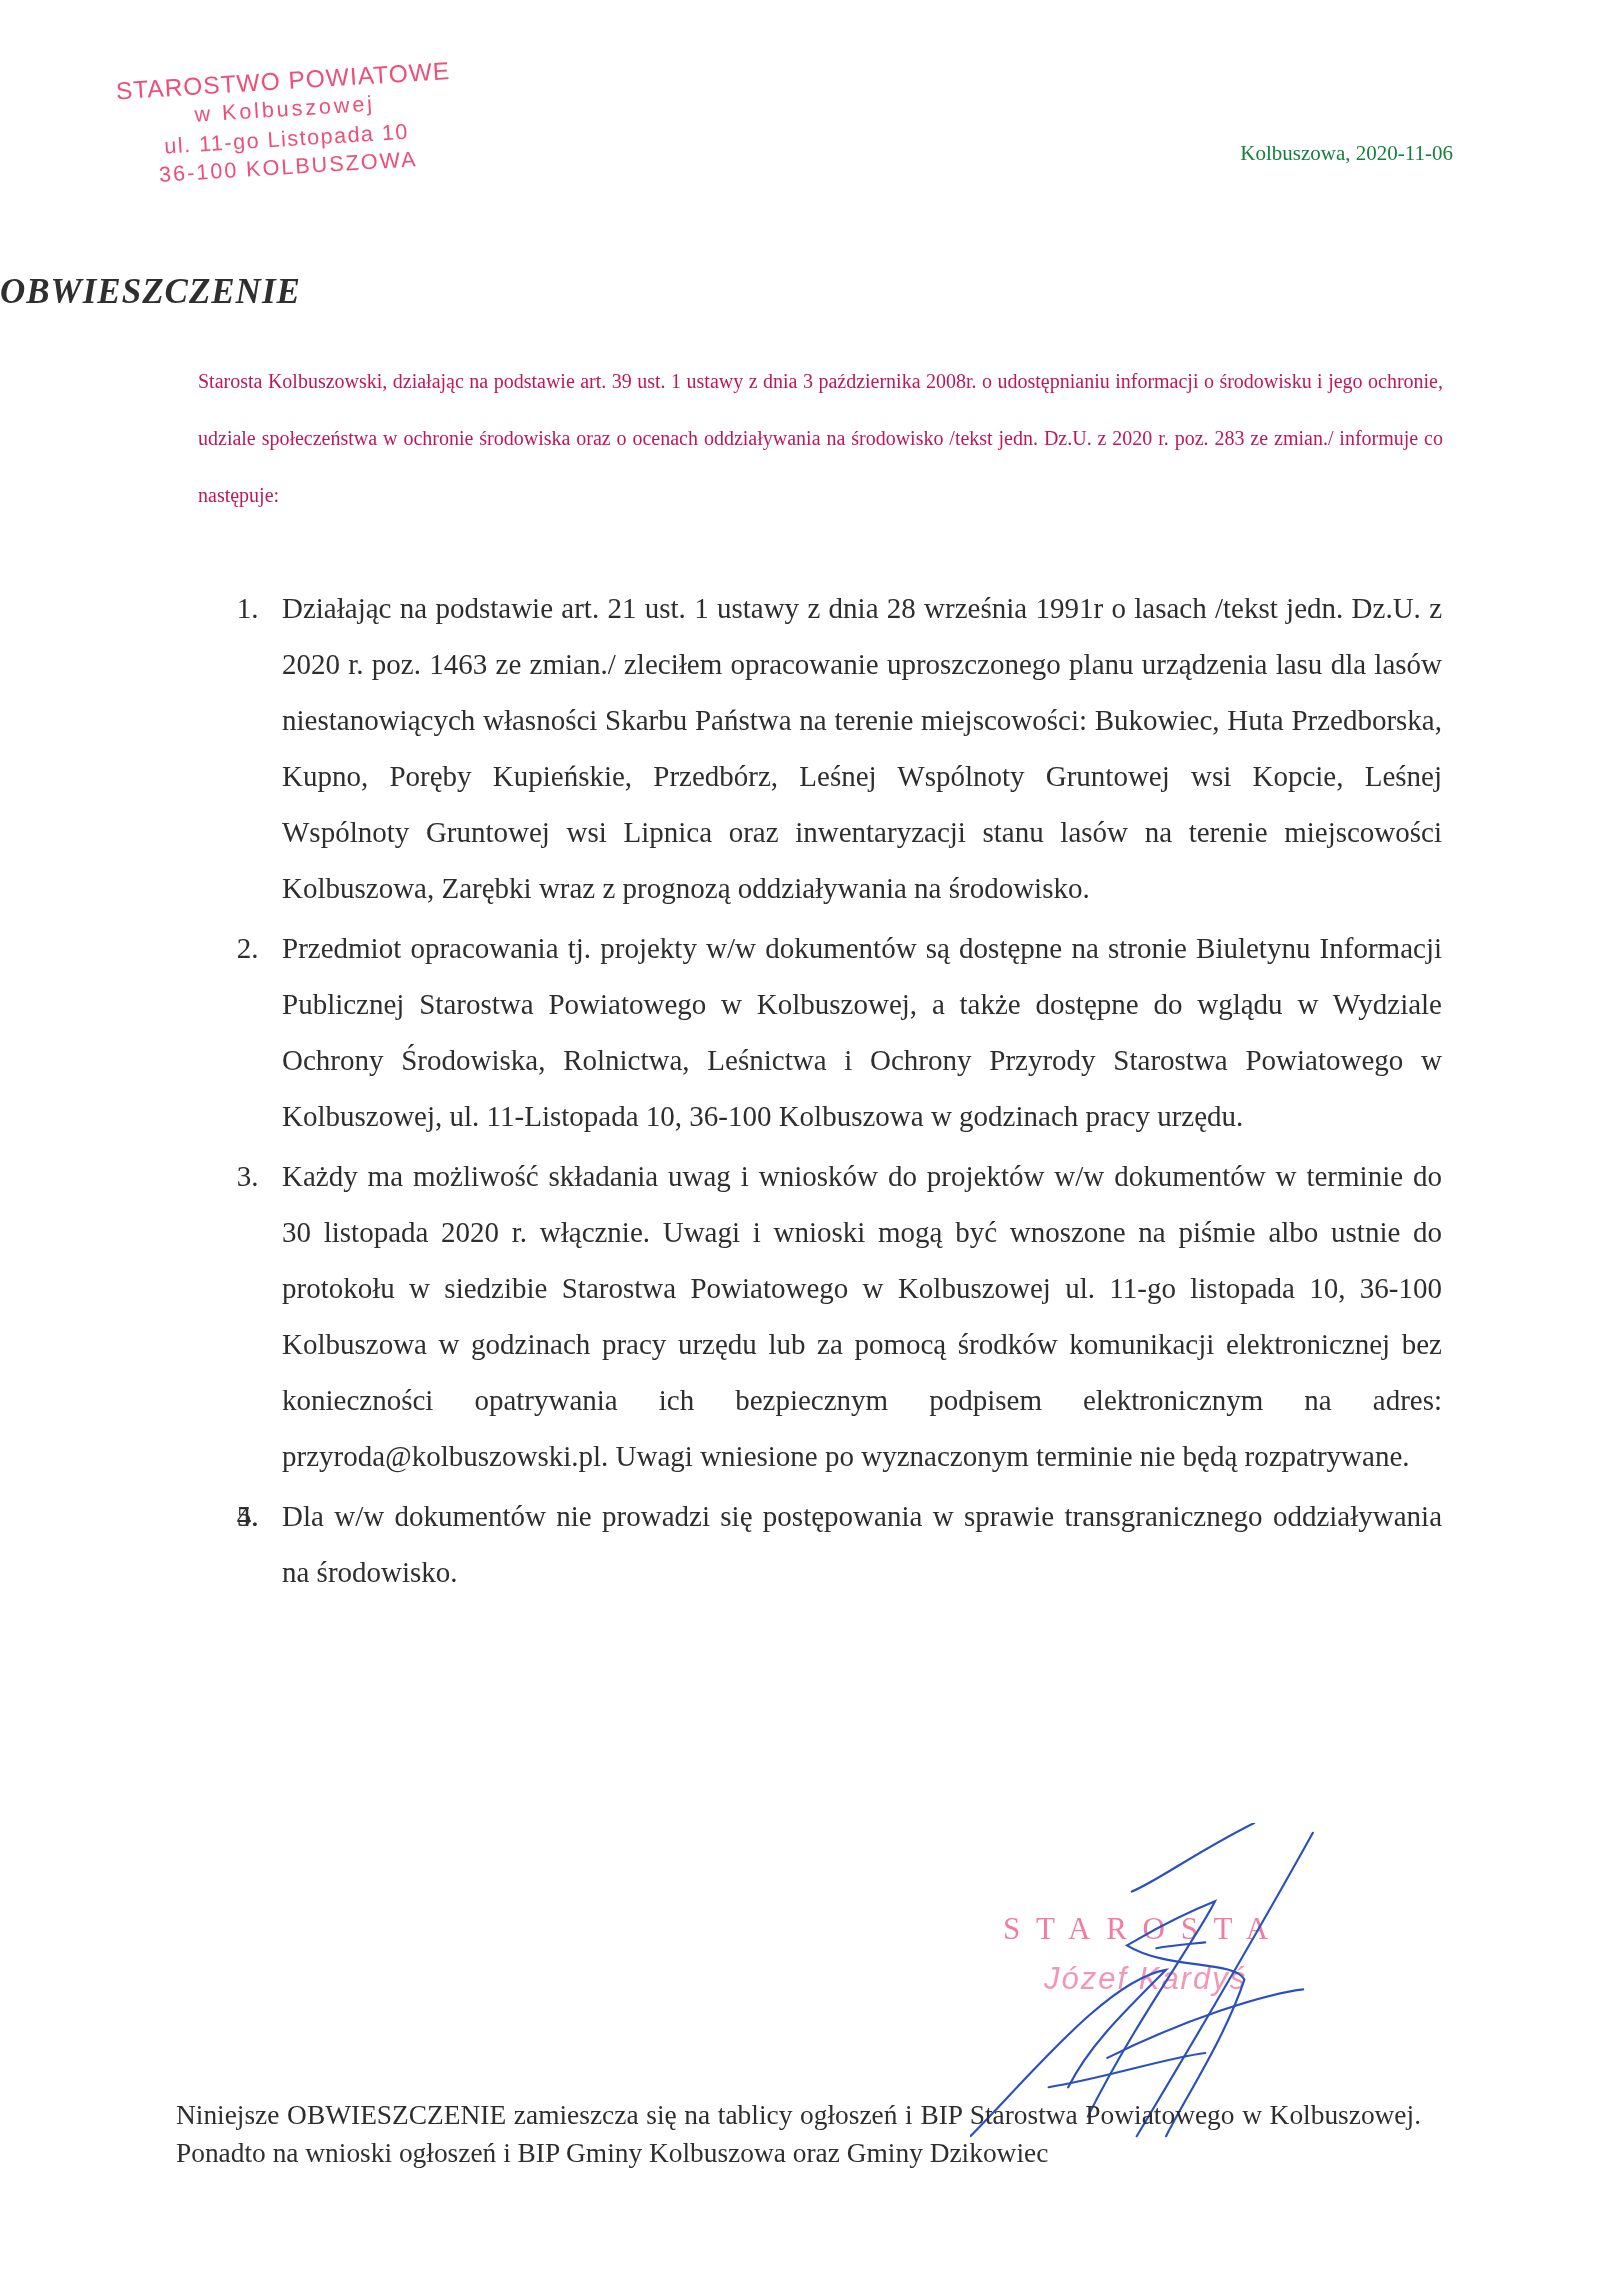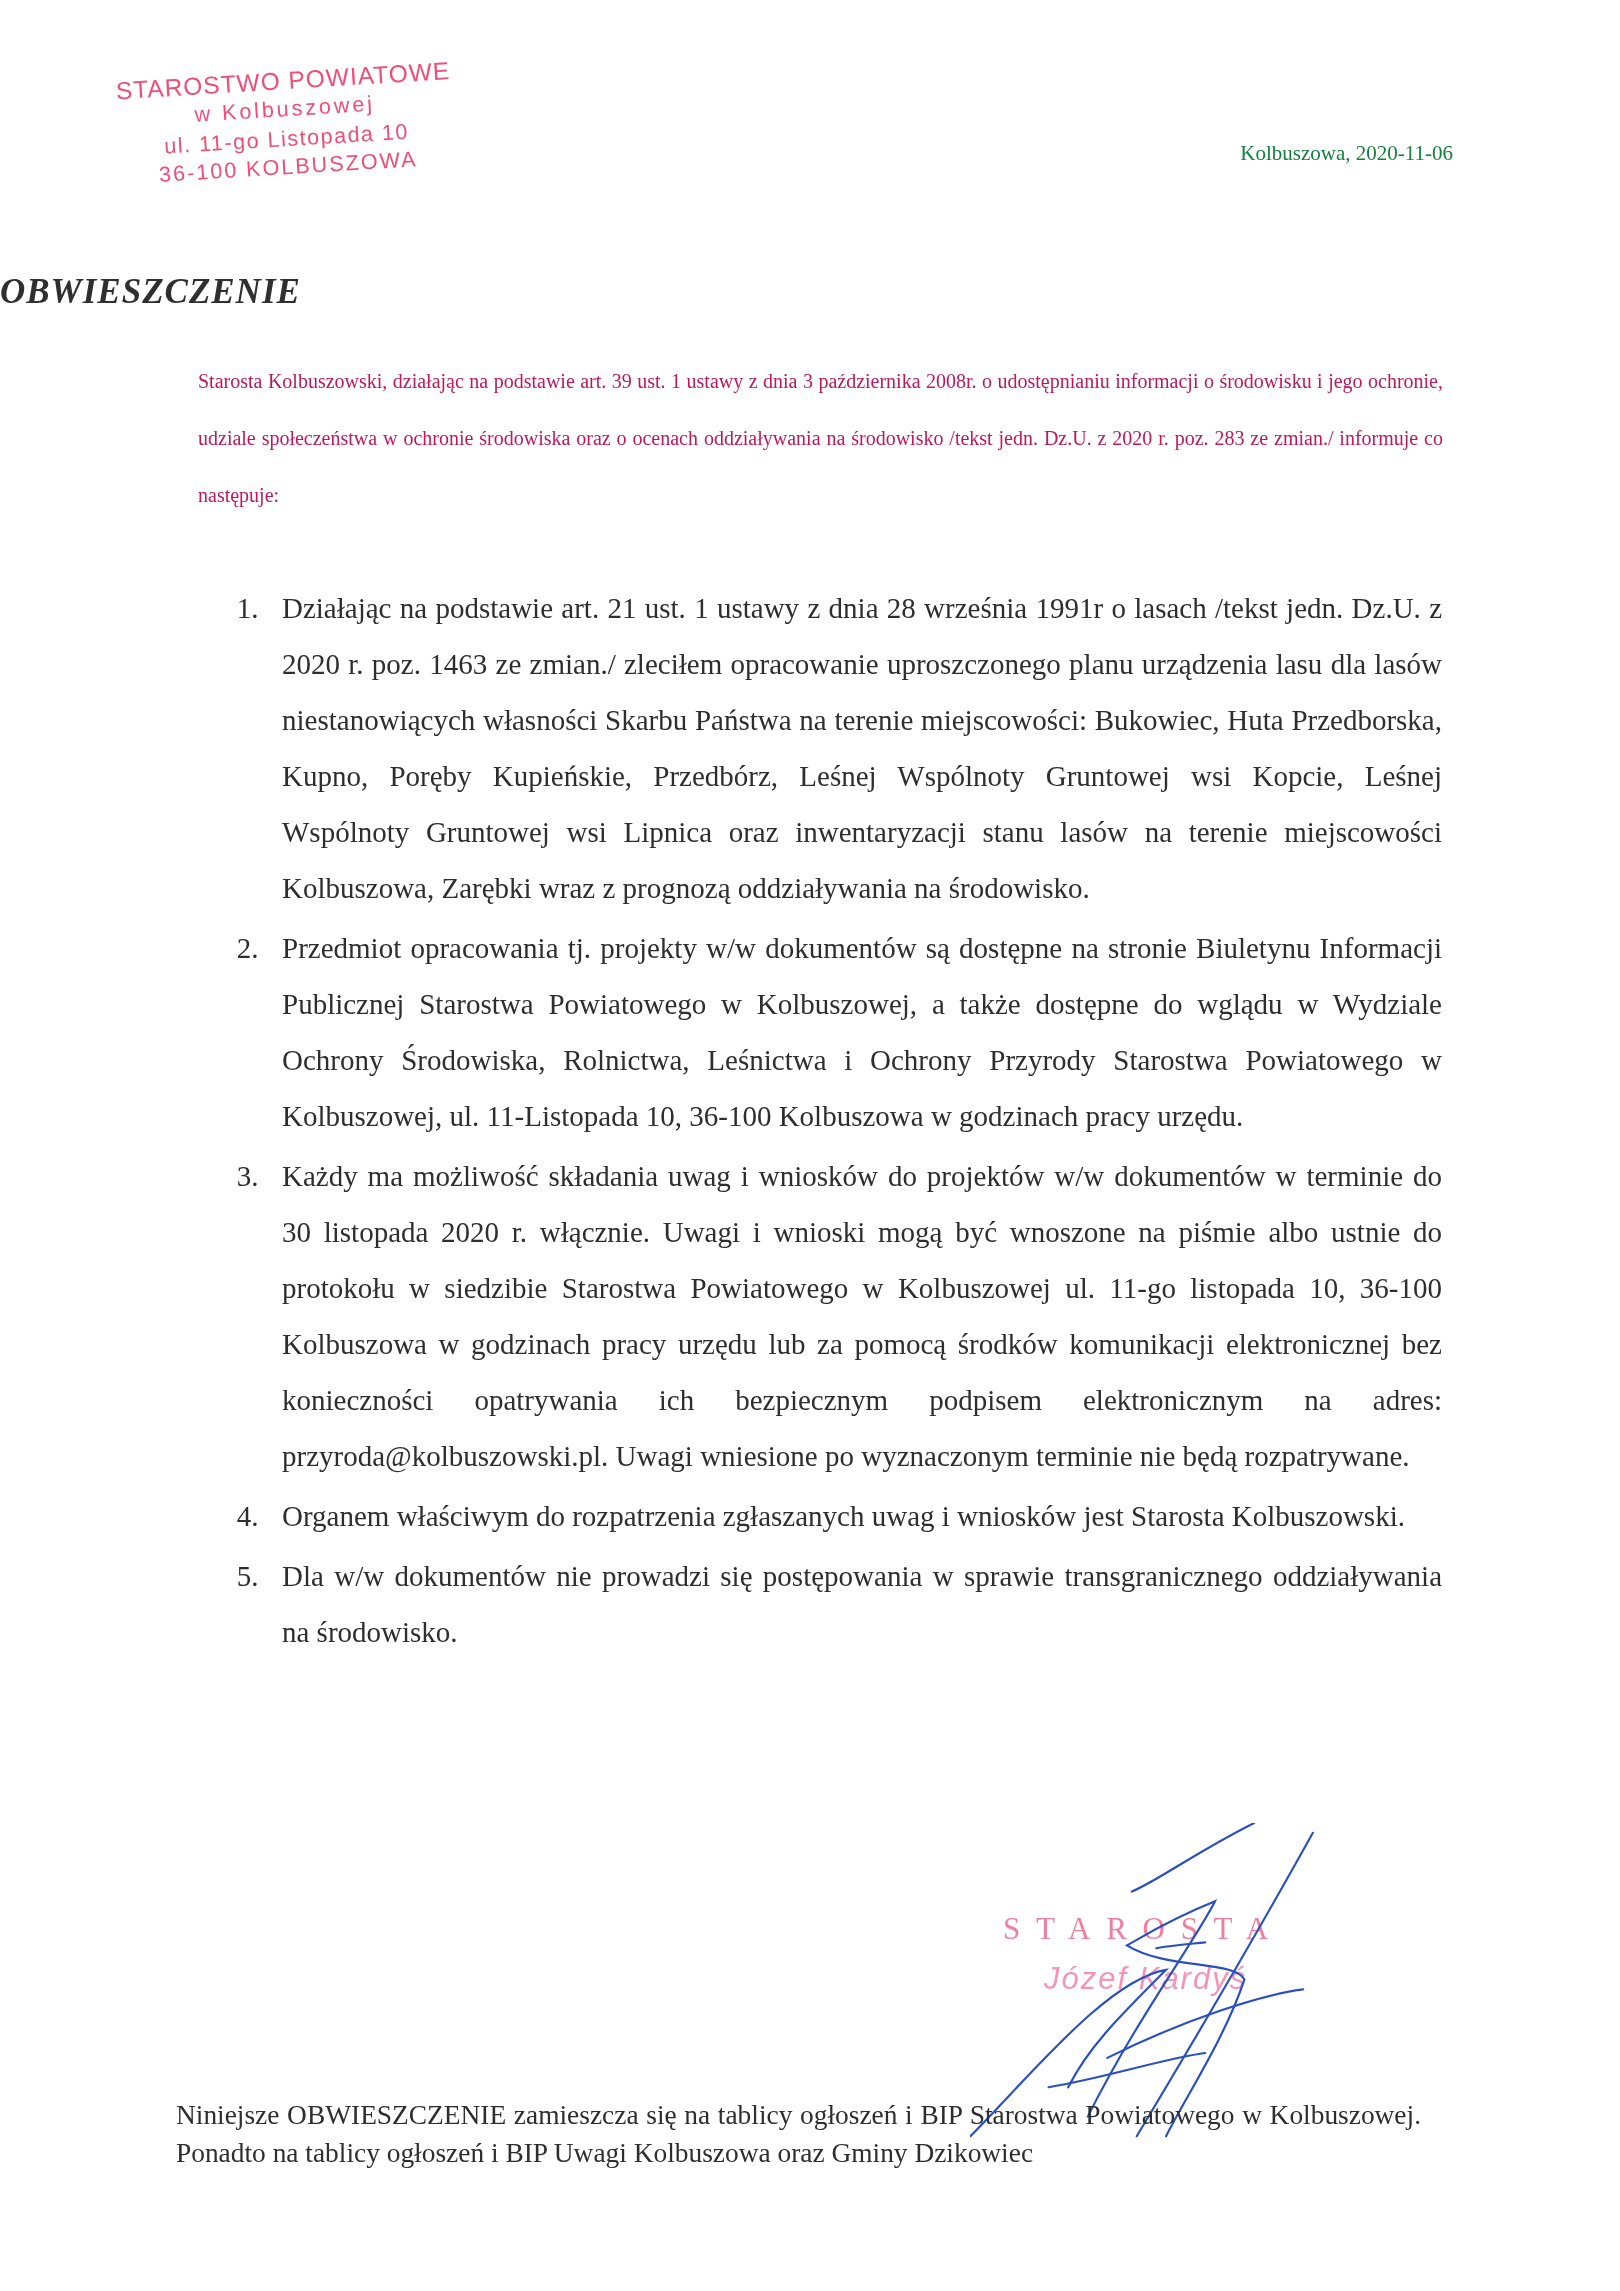--- a/index.html
+++ b/index.html
@@ -53,21 +53,20 @@
   <li style="margin-top:3.9px">
     <span class="num">2.</span>
     <span>Przedmiot opracowania tj. projekty w/w dokumentów są dostępne na stronie Biuletynu Informacji Publicznej Starostwa Powiatowego w Kolbuszowej, a także dostępne do wglądu w Wydziale Ochrony Środowiska, Rolnictwa, Leśnictwa i Ochrony Przyrody Starostwa Powiatowego w Kolbuszowej, ul. 11-Listopada 10, 36-100 Kolbuszowa w godzinach pracy urzędu.</span>
   </li>
   <li style="margin-top:3.9px">
     <span class="num">3.</span>
     <span>Każdy ma możliwość składania uwag i wniosków do projektów w/w dokumentów w terminie do 30 listopada 2020 r. włącznie. Uwagi i wnioski mogą być wnoszone na piśmie albo ustnie do protokołu w siedzibie Starostwa Powiatowego w Kolbuszowej ul. 11-go listopada 10, 36-100 Kolbuszowa w godzinach pracy urzędu lub za pomocą środków komunikacji elektronicznej bez konieczności opatrywania ich bezpiecznym podpisem elektronicznym na adres: przyroda@kolbuszowski.pl. Uwagi wniesione po wyznaczonym terminie nie będą rozpatrywane.</span>
   </li>
   <li style="margin-top:3.9px">
     <span class="num">4.</span>
-    <span>Organem właściwym do rozpatrzenia zgłaszanych uwag i wniosków jest Starosta Kolbuszowski.</span>
   </li>
   <li style="margin-top:3.9px">
     <span class="num">5.</span>
     <span>Dla w/w dokumentów nie prowadzi się postępowania w sprawie transgranicznego oddziaływania na środowisko.</span>
   </li>
 </ol>
 
 <div class="sig-stamp">
   <div class="role">STAROSTA</div>
   <div class="name">Józef Kardyś</div>
@@ -78,14 +77,14 @@
     <path d="M0,320 C60,260 140,160 200,150 C150,200 120,230 100,270"></path>
     <path d="M80,270 C140,260 200,240 240,235"></path>
     <path d="M120,300 C170,200 230,120 250,80 C200,100 170,120 160,125 C200,150 270,140 280,160 C260,220 220,280 200,320"></path>
     <path d="M170,320 C230,220 300,100 350,10"></path>
     <path d="M290,0 C230,30 190,60 165,70"></path>
     <path d="M140,240 C220,200 300,175 340,170"></path>
     <path d="M190,128 C205,125 220,124 240,122"></path>
   </g>
 </svg>
 
-<div class="footer">Niniejsze OBWIESZCZENIE zamieszcza się na tablicy ogłoszeń i BIP Starostwa Powiatowego w Kolbuszowej. Ponadto na tablicy ogłoszeń i BIP Uwagi Kolbuszowa oraz Gminy Dzikowiec</div>
+<div class="footer">Niniejsze OBWIESZCZENIE zamieszcza się na tablicy ogłoszeń i BIP Starostwa Powiatowego w Kolbuszowej. Ponadto na wnioski ogłoszeń i BIP Gminy Kolbuszowa oraz Gminy Dzikowiec</div>
 
 
 </body></html>

